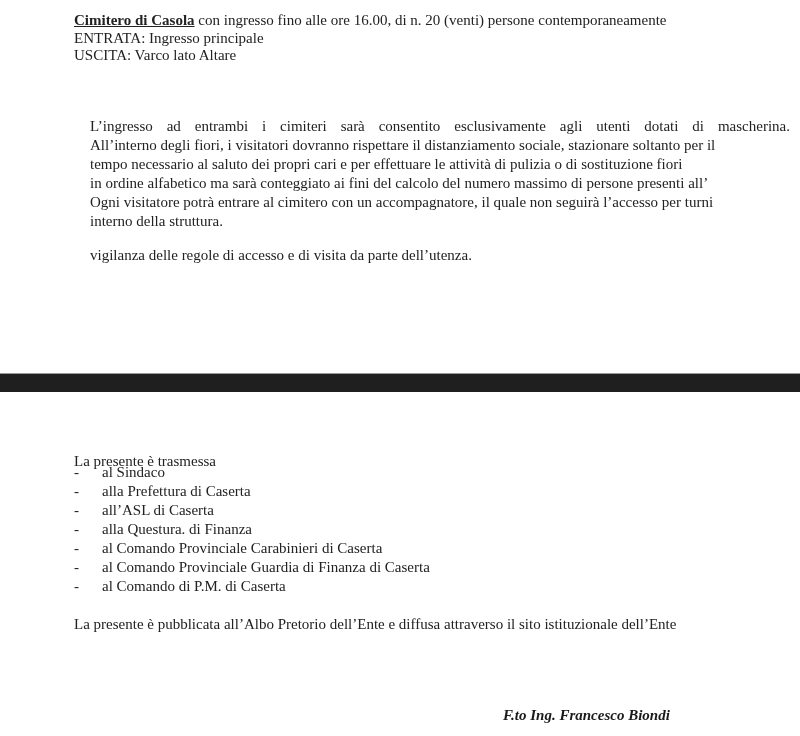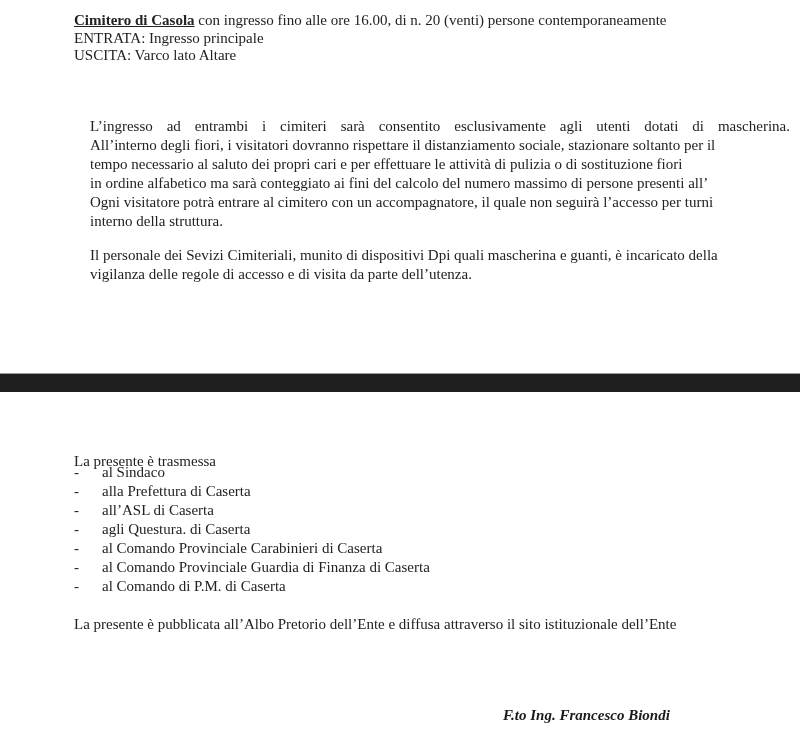--- a/index.html
+++ b/index.html
@@ -44,21 +44,20 @@
   <p class="para" style="top:101px;">
     <span class="jl">L’ingresso ad entrambi i cimiteri sarà consentito esclusivamente agli utenti dotati di mascherina.</span>
     <span class="ll">All’interno degli fiori, i visitatori dovranno rispettare il distanziamento sociale, stazionare soltanto per il</span>
     <span class="ll">tempo necessario al saluto dei propri cari e per effettuare le attività di pulizia o di sostituzione fiori</span>
     <span class="ll">in ordine alfabetico ma sarà conteggiato ai fini del calcolo del numero massimo di persone presenti all’</span>
     <span class="ll">Ogni visitatore potrà entrare al cimitero con un accompagnatore, il quale non seguirà l’accesso per turni</span>
     <span class="ll">interno della struttura.</span>
   </p>
 
   <p class="para" style="top:230px;">
-    <span class="ll">Il personale dei Sevizi Cimiteriali, munito di dispositivi Dpi quali mascherina e guanti, è incaricato della</span>
     <span class="ll">vigilanza delle regole di accesso e di visita da parte dell’utenza.</span>
   </p>
 </div>
 
 <div class="gap-bar"></div>
 
 <div class="page page-bottom"></div>
 
 <div class="line" style="top:452px;">La presente è trasmessa</div>
 
@@ -70,21 +69,21 @@
   <li>
       <span class="dash">-</span>
       <span class="item-text">alla Prefettura di Caserta</span>
     </li>
   <li>
       <span class="dash">-</span>
       <span class="item-text">all’ASL di Caserta</span>
     </li>
   <li>
       <span class="dash">-</span>
-      <span class="item-text">agli Questura. di Caserta</span>
+      <span class="item-text">alla Questura. di Finanza</span>
     </li>
   <li>
       <span class="dash">-</span>
       <span class="item-text">al Comando Provinciale Carabinieri di Caserta</span>
     </li>
   <li>
       <span class="dash">-</span>
       <span class="item-text">al Comando Provinciale Guardia di Finanza di Caserta</span>
     </li>
   <li>

